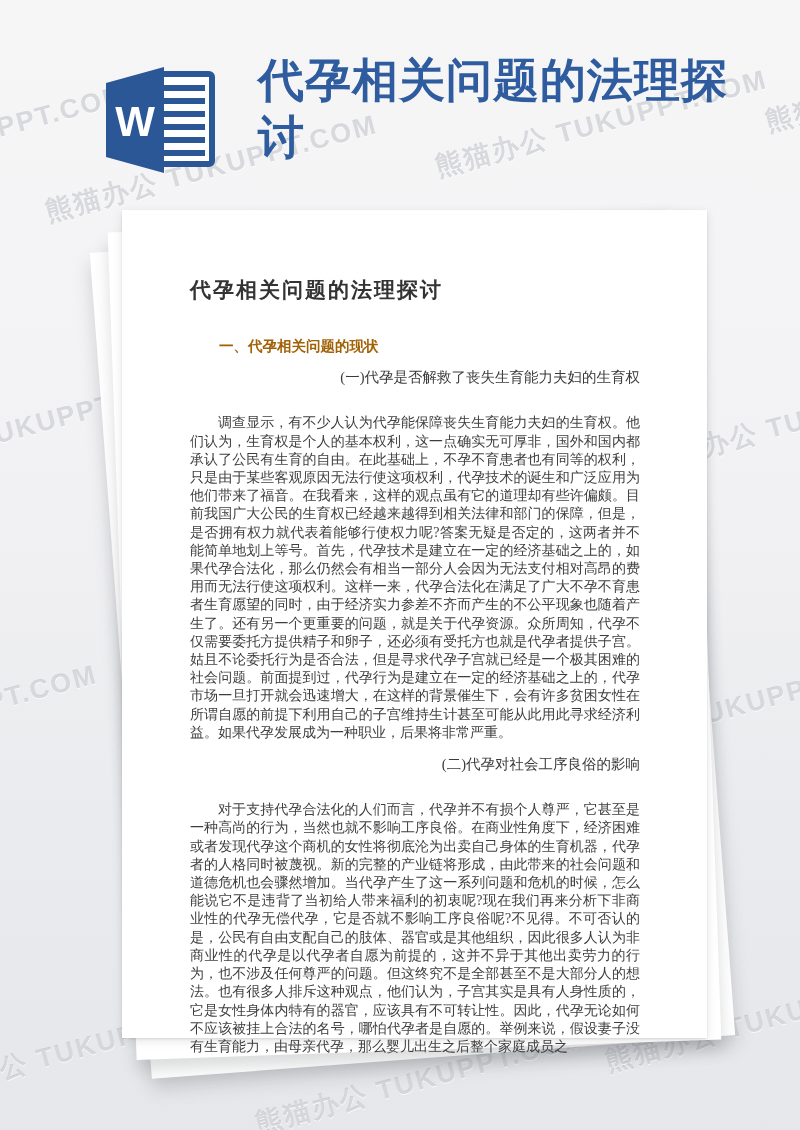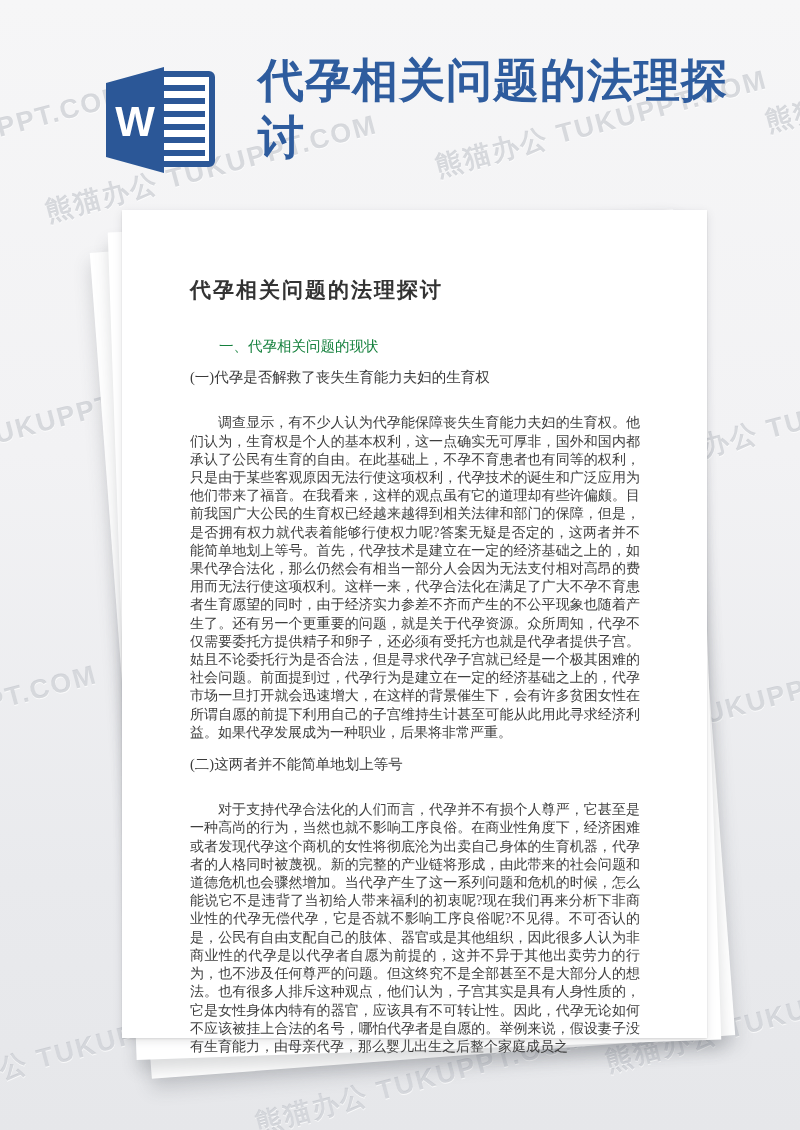--- a/index.html
+++ b/index.html
@@ -52,22 +52,22 @@
     box-sizing:border-box;padding:66px 67px 0 68px;}
   
   .doc{
     font-family:"Liberation Serif","DejaVu Serif",serif;
     color:#3e3e3e;font-size:14px;line-height:18.2px;
   }
   .doc-title{
     font-size:21px;line-height:28px;letter-spacing:2px;color:#333;
     font-weight:600;margin:0 0 33px 0;
   }
-  .doc-h2{font-size:14.5px;font-weight:normal;margin:0 0 10px 0;text-indent:2em;color:#15803d;}
-  .doc-h3{font-size:14.5px;font-weight:normal;margin:13px 0 11px 0;color:#3a3a3a;}
+  .doc-h2{font-size:14.5px;font-weight:bold;margin:0 0 10px 0;text-indent:2em;color:#a16207;}
+  .doc-h3{font-size:14.5px;font-weight:normal;margin:13px 0 11px 0;color:#3a3a3a;text-align:right;}
   .doc p{margin:28px 0 13px 0;text-indent:2em;text-align:justify;}
 </style>
 </head>
 <body>
 
 <div class="wm-layer">
   <div class="wm">熊猫办公 TUKUPPT.COM</div>
   <div class="wm">熊猫办公 TUKUPPT.COM</div>
   <div class="wm">熊猫办公 TUKUPPT.COM</div>
   <div class="wm">熊猫办公 TUKUPPT.COM</div>
@@ -100,15 +100,15 @@
 </div>
 
 <div class="sheet sheet-3"></div>
 <div class="sheet sheet-2"></div>
 
 <div class="sheet sheet-1 doc">
   <h1 class="doc-title">代孕相关问题的法理探讨</h1>
   <h2 class="doc-h2">一、代孕相关问题的现状</h2>
   <h3 class="doc-h3">(一)代孕是否解救了丧失生育能力夫妇的生育权</h3>
   <p>调查显示，有不少人认为代孕能保障丧失生育能力夫妇的生育权。他们认为，生育权是个人的基本权利，这一点确实无可厚非，国外和国内都承认了公民有生育的自由。在此基础上，不孕不育患者也有同等的权利，只是由于某些客观原因无法行使这项权利，代孕技术的诞生和广泛应用为他们带来了福音。在我看来，这样的观点虽有它的道理却有些许偏颇。目前我国广大公民的生育权已经越来越得到相关法律和部门的保障，但是，是否拥有权力就代表着能够行使权力呢?答案无疑是否定的，这两者并不能简单地划上等号。首先，代孕技术是建立在一定的经济基础之上的，如果代孕合法化，那么仍然会有相当一部分人会因为无法支付相对高昂的费用而无法行使这项权利。这样一来，代孕合法化在满足了广大不孕不育患者生育愿望的同时，由于经济实力参差不齐而产生的不公平现象也随着产生了。还有另一个更重要的问题，就是关于代孕资源。众所周知，代孕不仅需要委托方提供精子和卵子，还必须有受托方也就是代孕者提供子宫。姑且不论委托行为是否合法，但是寻求代孕子宫就已经是一个极其困难的社会问题。前面提到过，代孕行为是建立在一定的经济基础之上的，代孕市场一旦打开就会迅速增大，在这样的背景催生下，会有许多贫困女性在所谓自愿的前提下利用自己的子宫维持生计甚至可能从此用此寻求经济利益。如果代孕发展成为一种职业，后果将非常严重。</p>
-  <h3 class="doc-h3">(二)这两者并不能简单地划上等号</h3>
+  <h3 class="doc-h3">(二)代孕对社会工序良俗的影响</h3>
   <p>对于支持代孕合法化的人们而言，代孕并不有损个人尊严，它甚至是一种高尚的行为，当然也就不影响工序良俗。在商业性角度下，经济困难或者发现代孕这个商机的女性将彻底沦为出卖自己身体的生育机器，代孕者的人格同时被蔑视。新的完整的产业链将形成，由此带来的社会问题和道德危机也会骤然增加。当代孕产生了这一系列问题和危机的时候，怎么能说它不是违背了当初给人带来福利的初衷呢?现在我们再来分析下非商业性的代孕无偿代孕，它是否就不影响工序良俗呢?不见得。不可否认的是，公民有自由支配自己的肢体、器官或是其他组织，因此很多人认为非商业性的代孕是以代孕者自愿为前提的，这并不异于其他出卖劳力的行为，也不涉及任何尊严的问题。但这终究不是全部甚至不是大部分人的想法。也有很多人排斥这种观点，他们认为，子宫其实是具有人身性质的，它是女性身体内特有的器官，应该具有不可转让性。因此，代孕无论如何不应该被挂上合法的名号，哪怕代孕者是自愿的。举例来说，假设妻子没有生育能力，由母亲代孕，那么婴儿出生之后整个家庭成员之</p>
 </div>
 
 </body></html>

